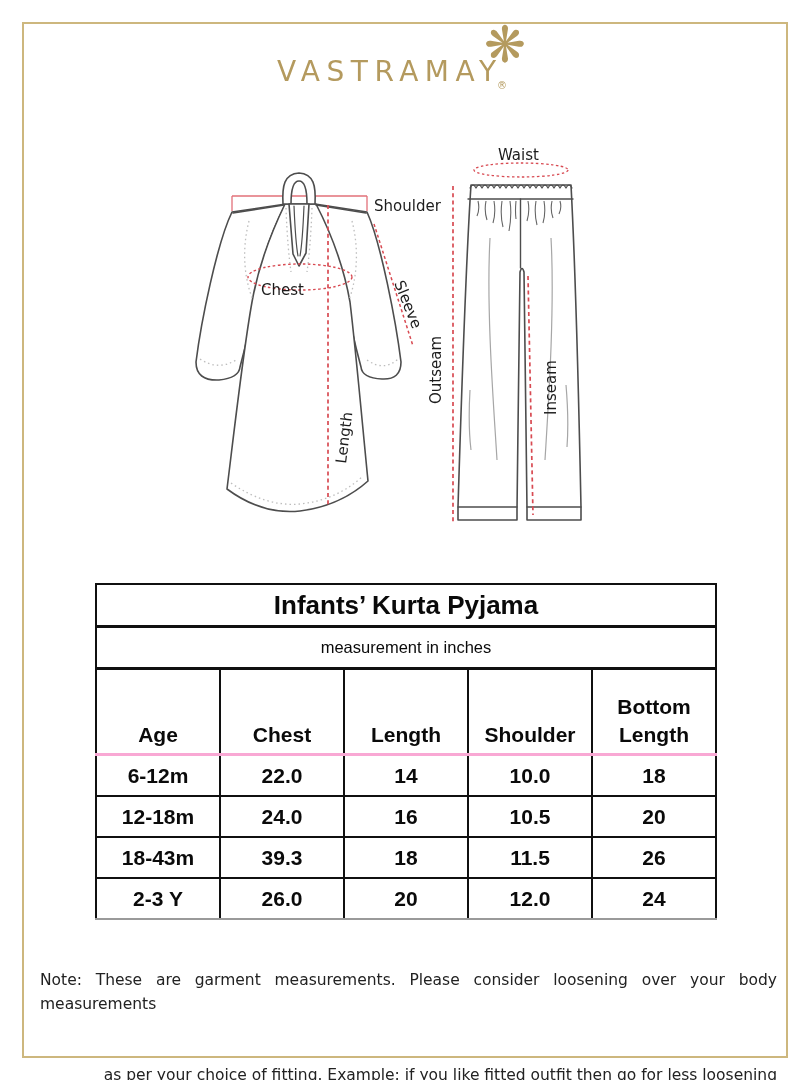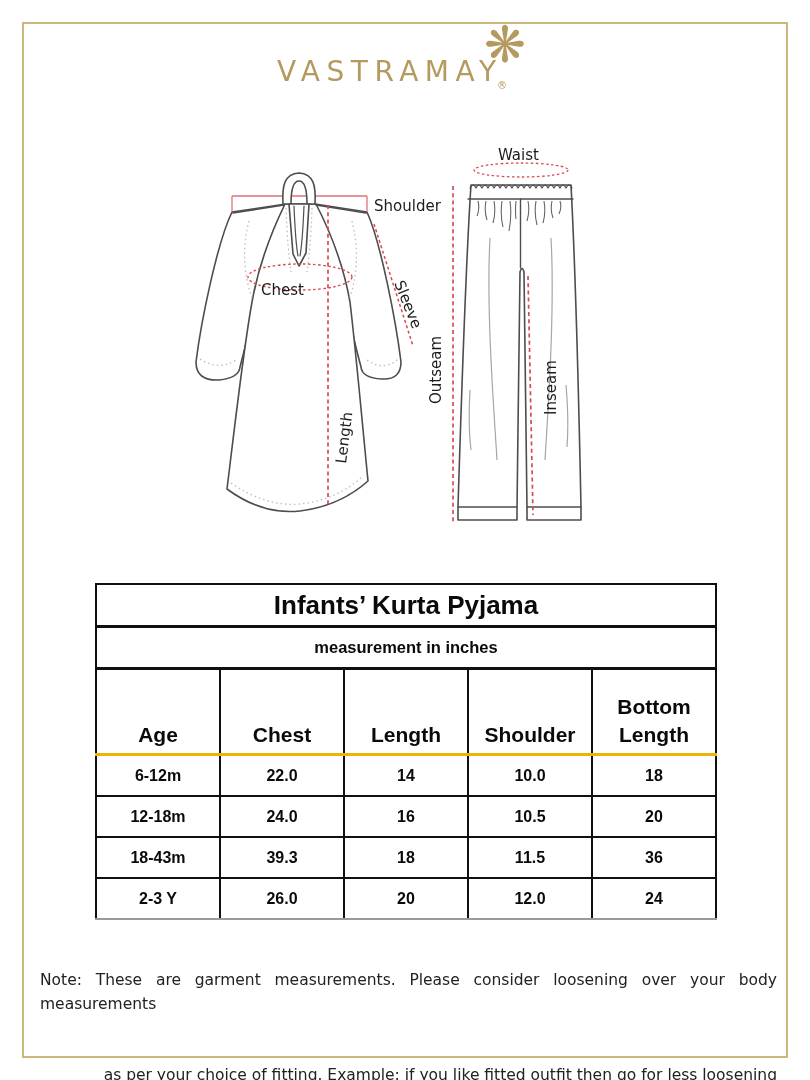--- a/index.html
+++ b/index.html
@@ -13,24 +13,24 @@
   .logo-mark{position:absolute;left:484px;top:20px;font-size:50px;line-height:50px;color:#b49a5e;}
   .logo-reg{position:absolute;left:497px;top:80px;font-size:10px;color:#b49a5e;}
   
   .diagram{position:absolute;left:130px;top:110px;width:540px;height:470px;}
   .dlabel{font-family:"DejaVu Sans",sans-serif;font-size:15px;fill:#1c1c1c;}
   
   table.sizes{position:absolute;left:95px;top:583px;width:622px;border-collapse:collapse;
         table-layout:fixed;font-family:"Liberation Sans",sans-serif;color:#0a0a0a;}
   table.sizes td,table.sizes th{border:2px solid #101010;text-align:center;padding:0;}
   tr.title-row td{height:40px;font-size:26px;font-weight:bold;border-bottom:3px solid #101010;}
-  tr.subtitle-row td{height:39px;font-size:16.5px;font-weight:bold;border-bottom:3px solid #101010;}
+  tr.subtitle-row td{height:39px;font-size:16.5px;font-weight:normal;border-bottom:3px solid #101010;}
   tr.header-row th{height:78px;font-size:21px;font-weight:bold;vertical-align:bottom;
-        padding-bottom:5px;line-height:1.3;border-bottom:3px solid #eab308;}
-  tr.data-row td{height:39px;font-size:16px;font-weight:bold;}
+        padding-bottom:5px;line-height:1.3;border-bottom:3px solid #f9a8d4;}
+  tr.data-row td{height:39px;font-size:21px;font-weight:bold;}
   tr.data-row:last-child td{border-bottom:2px solid #9a9a9a;border-radius:10px;}
   
   .note{position:absolute;left:40px;top:969px;width:737px;font-size:15.5px;line-height:23.5px;color:#222;}
   .note .l1{text-align:justify;text-align-last:justify;}
   .note .l2{text-align:right;margin-top:48px;}
 </style>
 </head>
 <body>
 
 <div class="page">
@@ -151,21 +151,21 @@
       <td>24.0</td>
       <td>16</td>
       <td>10.5</td>
       <td>20</td>
     </tr>
     <tr class="data-row">
       <td>18-43m</td>
       <td>39.3</td>
       <td>18</td>
       <td>11.5</td>
-      <td>36</td>
+      <td>26</td>
     </tr>
     <tr class="data-row">
       <td>2-3 Y</td>
       <td>26.0</td>
       <td>20</td>
       <td>12.0</td>
       <td>24</td>
     </tr>
   </tbody>
     </table>

